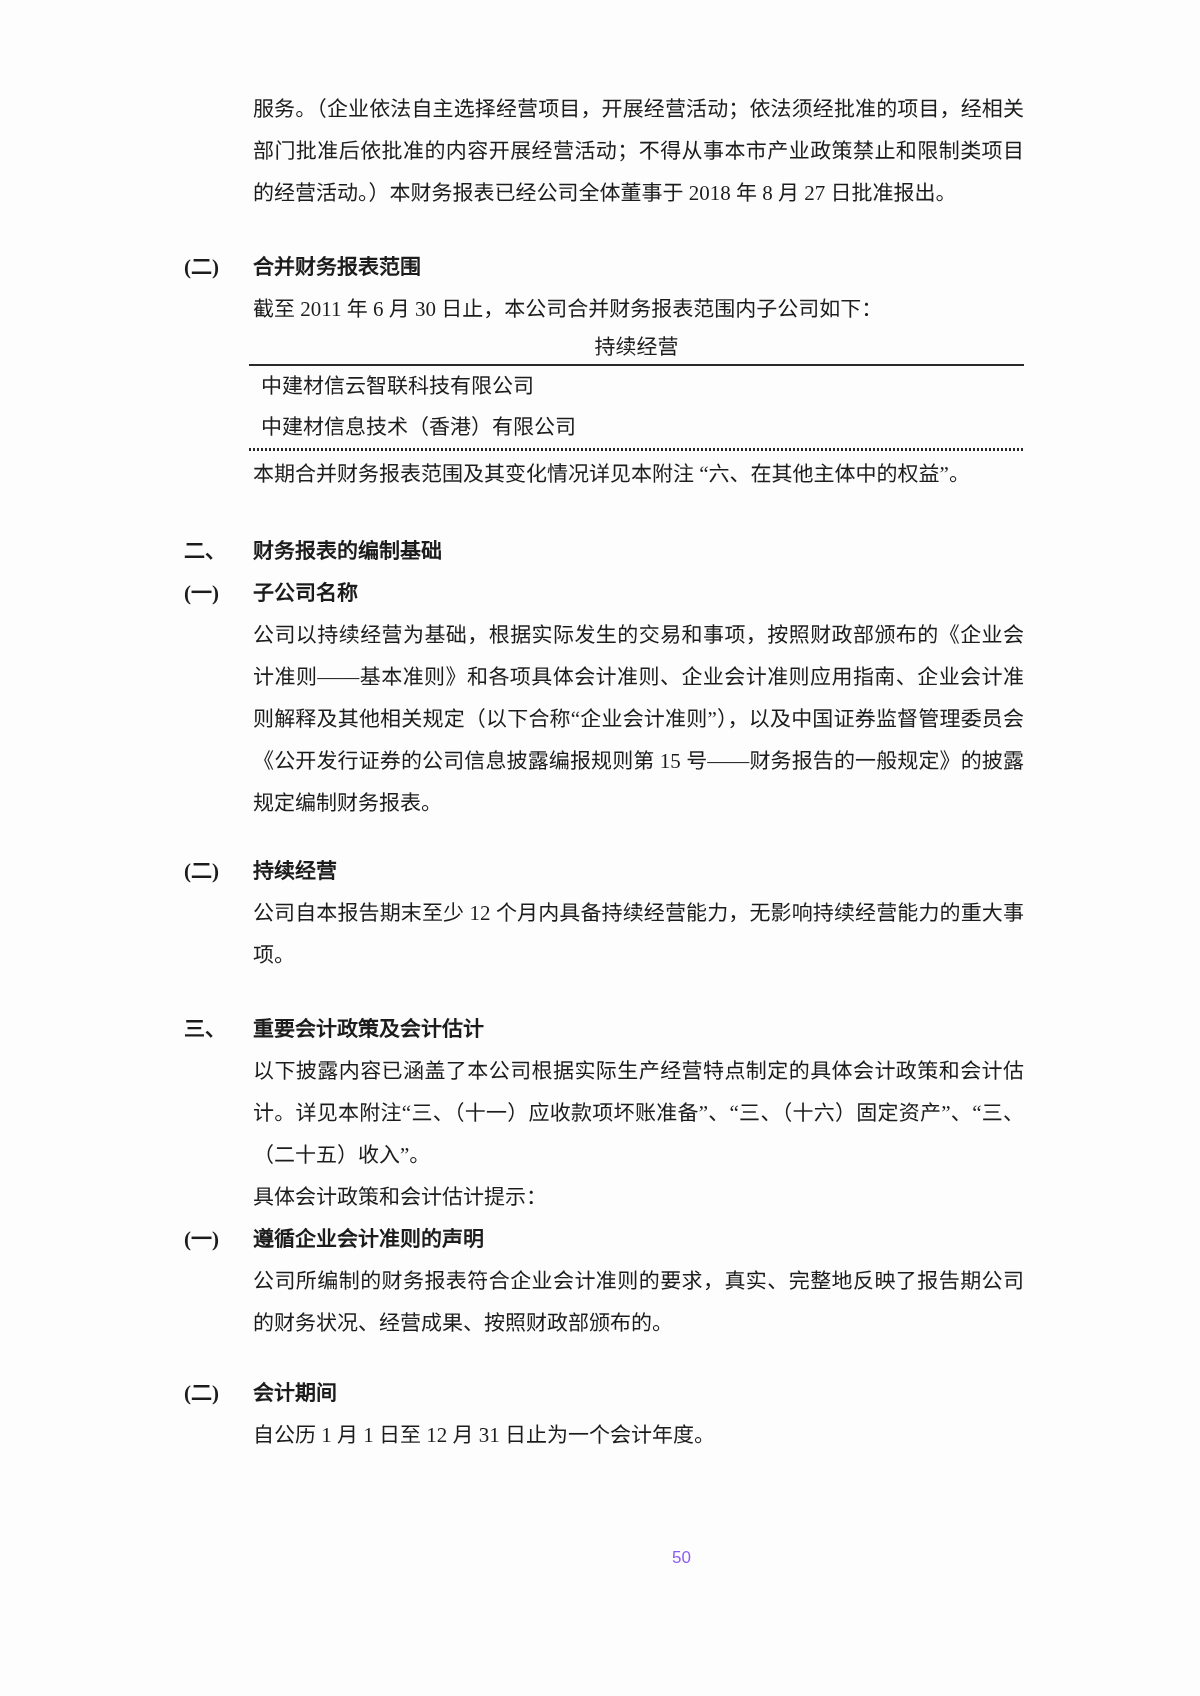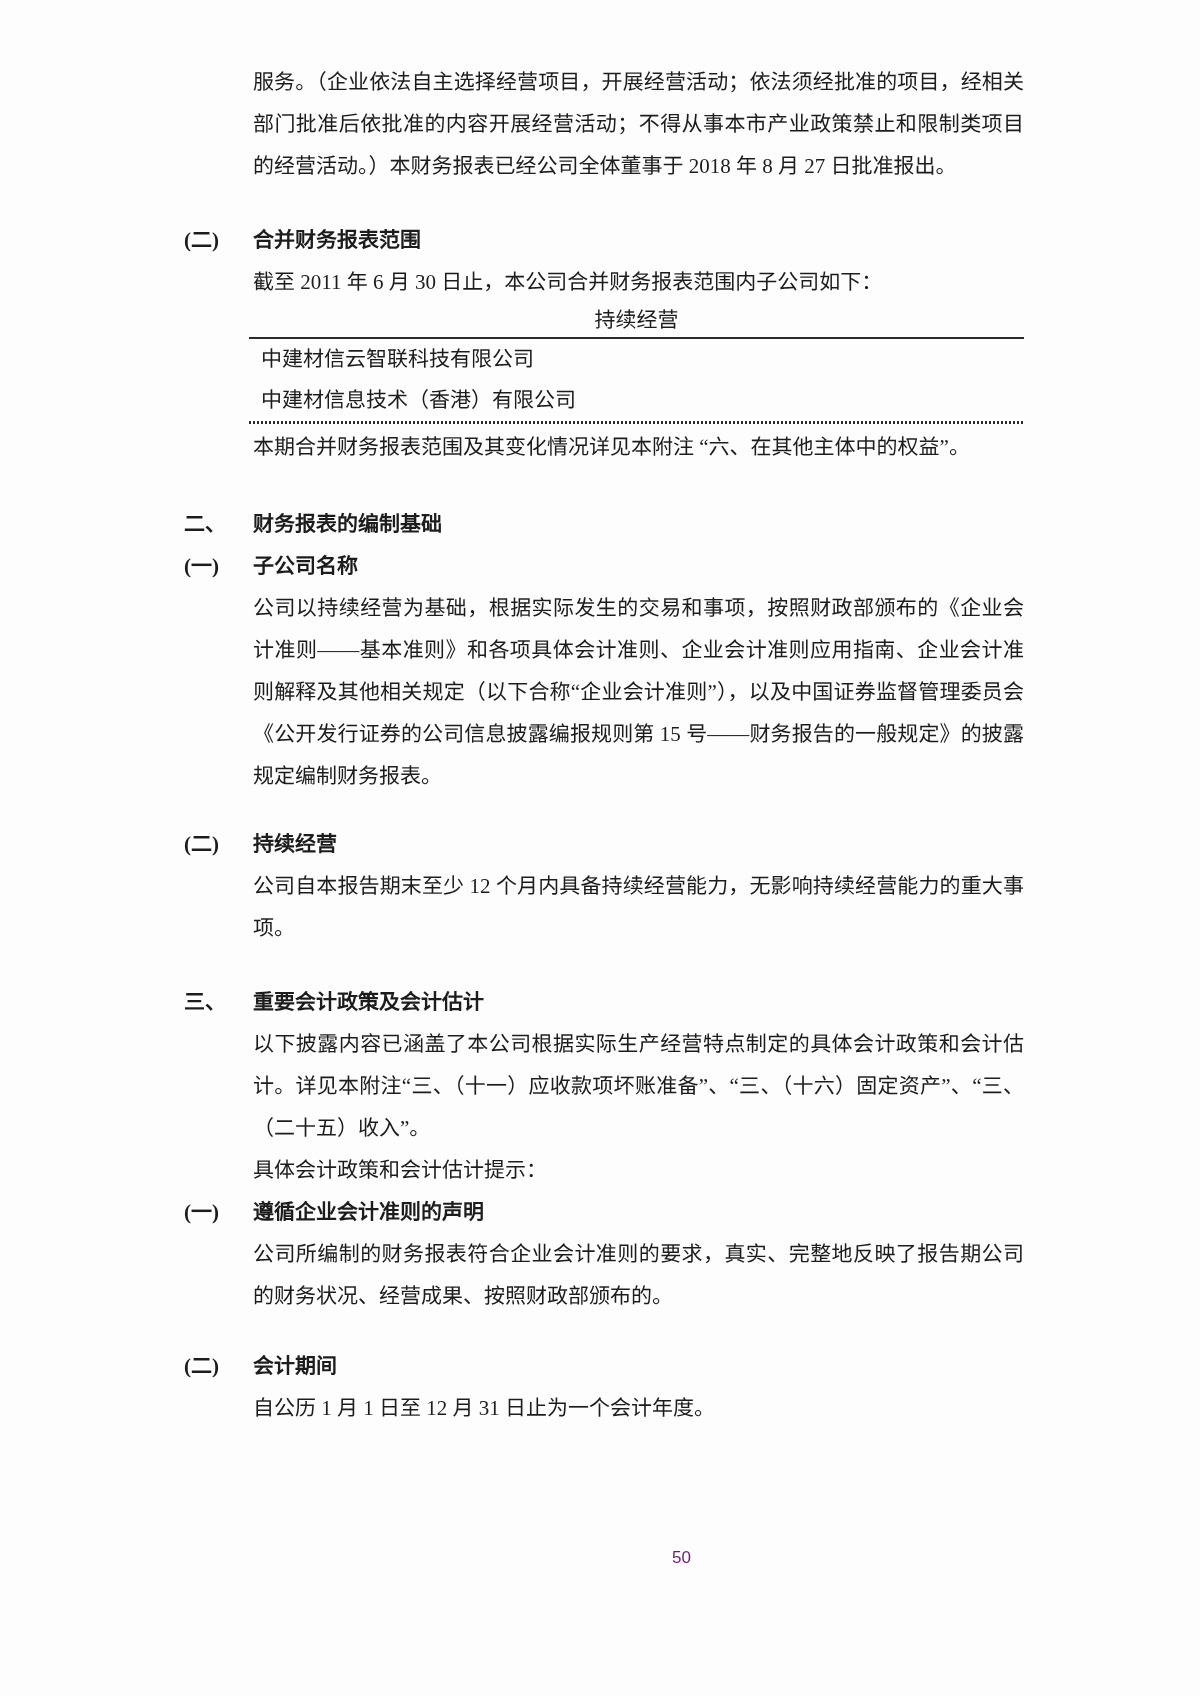--- a/index.html
+++ b/index.html
@@ -14,21 +14,21 @@
     margin: 0 auto;
     background: #fdfdfd;
     color: #1c1c1c;
     overflow: hidden;
   }
   .content {
     position: absolute;
     top: 0;
     left: 184px;
     width: 840px;
-    padding-top: 61px;
+    padding-top: 88px;
     font-size: 21px;
     line-height: 42px;
   }
   .para {
     margin: 0 0 0 69px;
     width: 771px;
     text-align: justify;
     text-align-last: left;
   }
   .heading {
@@ -65,21 +65,21 @@
     height: 3px;
     background-image: repeating-linear-gradient(90deg, #2a2a2a 0 2px, transparent 2px 4px);
   }
   .note { margin-top: 2px; font-family: Liberation Serif, serif; }
   .page-number {
     position: absolute;
     top: 1548px;
     left: 672px;
     font-family: "Liberation Sans", "DejaVu Sans", sans-serif;
     font-size: 17px;
-    color: #701a75;
+    color: #8b5cf6;
     text-align: center;
   }
 </style>
 </head>
 <body>
 
 <div class="page">
   <div class="content">
 
     <p class="para">服务。（企业依法自主选择经营项目，开展经营活动；依法须经批准的项目，经相关部门批准后依批准的内容开展经营活动；不得从事本市产业政策禁止和限制类项目的经营活动。）本财务报表已经公司全体董事于 2018 年 8 月 27 日批准报出。</p>

